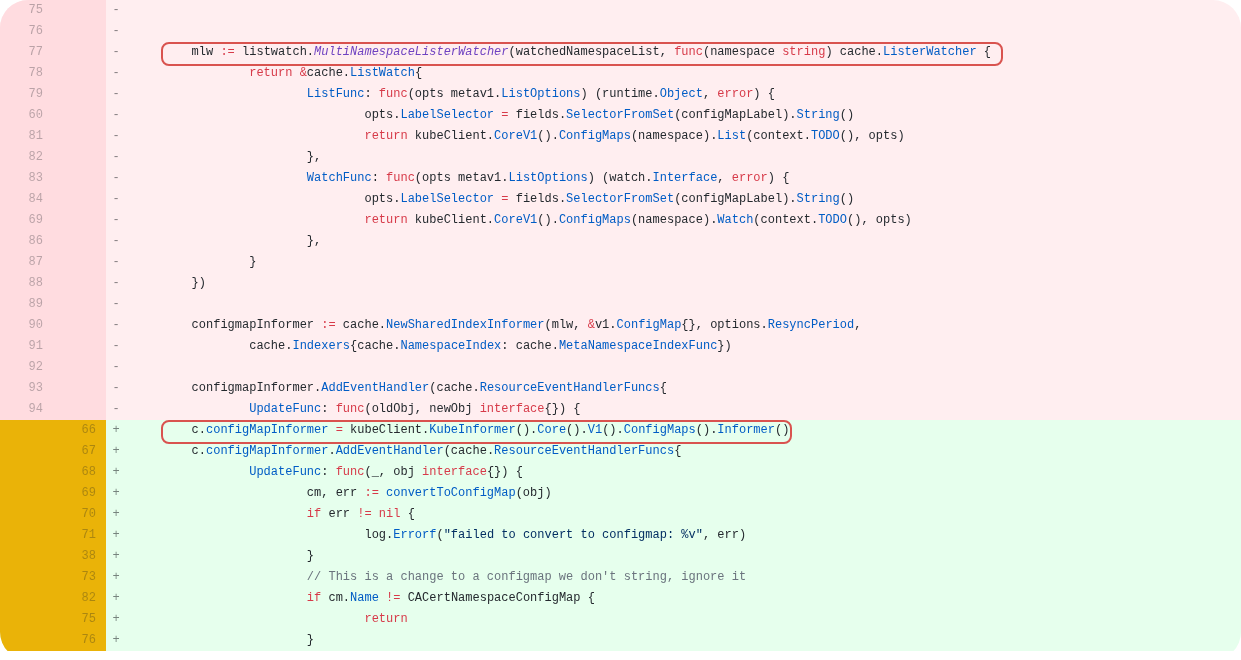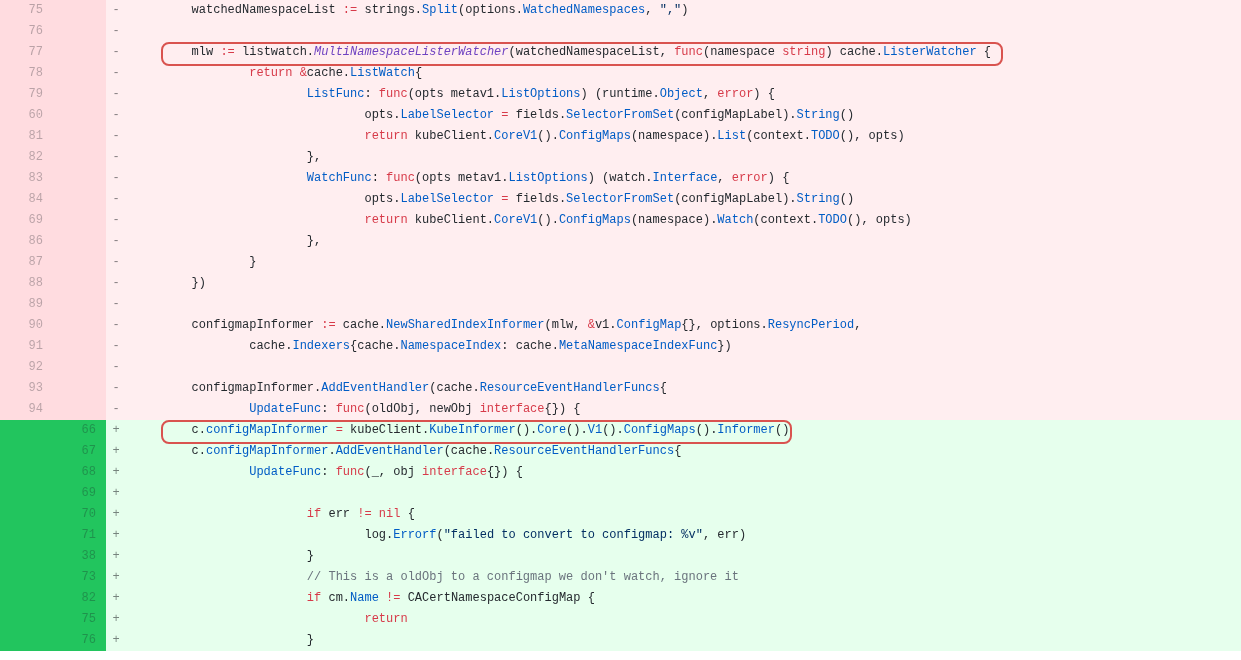--- a/index.html
+++ b/index.html
@@ -1,42 +1,41 @@
 <!DOCTYPE html>
 <html><head>
 <meta charset="utf-8">
 <style>
 * { margin: 0; padding: 0; box-sizing: border-box; }
 body { font-family: "SFMono-Regular", Consolas, "Liberation Mono", Menlo, monospace; font-size: 12px; background: #fff; }
-.diff-container { width: 1241px; height: 660px; overflow: hidden; position: relative; }
+.diff-container { width: 1241px; height: 660px; overflow: hidden; position: relative; border-radius: 28px; }
 .diff-row { display: flex; line-height: 21px; height: 21px; position: relative; }
 .line-num-old, .line-num-new { width: 53px; text-align: right; padding-right: 10px; color: rgba(27,31,35,0.3); user-select: none; font-size: 12px; }
 .marker { width: 20px; text-align: center; color: rgba(27,31,35,0.55); user-select: none; }
 .code { flex: 1; white-space: pre; color: #24292e; padding-left: 8px; position: relative; }
 .diff-row.del { background: #ffeef0; }
 .diff-row.del .line-num-old, .diff-row.del .line-num-new { background: #ffdce0; }
 .diff-row.add { background: #e6ffed; }
-.diff-row.add .line-num-old, .diff-row.add .line-num-new { background: #22c55e; }
+.diff-row.add .line-num-old, .diff-row.add .line-num-new { background: #eab308; }
 .k-blue { color: #005cc5; }
 .k-red { color: #d73a49; }
 .k-purple { color: #6f42c1; font-style: italic; }
 .k-str { color: #032f62; }
 .k-comment { color: #6a737d; }
 .k-black { color: #24292e; }
 .highlight-box { position: absolute; border: 2.5px solid #d9534f; border-radius: 8px; pointer-events: none; z-index: 10; }
 </style>
 </head>
 <body>
 
 <div class="diff-container" id="container">
     <div class="diff-row del">
       <div class="line-num-old">75</div>
       <div class="line-num-new"></div>
       <div class="marker">-</div>
-      <div class="code">        <span class="k-black">watchedNamespaceList </span><span class="k-red">:=</span><span class="k-black"> strings.</span><span class="k-blue">Split</span><span class="k-black">(options.</span><span class="k-blue">WatchedNamespaces</span><span class="k-black">, </span><span class="k-str">","</span><span class="k-black">)</span></div>
     </div>
     <div class="diff-row del">
       <div class="line-num-old">76</div>
       <div class="line-num-new"></div>
       <div class="marker">-</div>
       <div class="code"></div>
     </div>
     <div class="diff-row del">
       <div class="line-num-old">77</div>
       <div class="line-num-new"></div>
@@ -160,20 +159,21 @@
     <div class="diff-row add">
       <div class="line-num-old"></div>
       <div class="line-num-new">68</div>
       <div class="marker">+</div>
       <div class="code">                <span class="k-blue">UpdateFunc</span><span class="k-black">: </span><span class="k-red">func</span><span class="k-black">(_, obj </span><span class="k-red">interface</span><span class="k-black">{}) {</span></div>
     </div>
     <div class="diff-row add">
       <div class="line-num-old"></div>
       <div class="line-num-new">69</div>
       <div class="marker">+</div>
+      <div class="code">                        <span class="k-black">cm, err </span><span class="k-red">:=</span><span class="k-black"> </span><span class="k-blue">convertToConfigMap</span><span class="k-black">(obj)</span></div>
     </div>
     <div class="diff-row add">
       <div class="line-num-old"></div>
       <div class="line-num-new">70</div>
       <div class="marker">+</div>
       <div class="code">                        <span class="k-red">if</span><span class="k-black"> err </span><span class="k-red">!=</span><span class="k-black"> </span><span class="k-red">nil</span><span class="k-black"> {</span></div>
     </div>
     <div class="diff-row add">
       <div class="line-num-old"></div>
       <div class="line-num-new">71</div>
@@ -183,21 +183,21 @@
     <div class="diff-row add">
       <div class="line-num-old"></div>
       <div class="line-num-new">38</div>
       <div class="marker">+</div>
       <div class="code">                        <span class="k-black">}</span></div>
     </div>
     <div class="diff-row add">
       <div class="line-num-old"></div>
       <div class="line-num-new">73</div>
       <div class="marker">+</div>
-      <div class="code">                        <span class="k-comment">// This is a oldObj to a configmap we don't watch, ignore it</span></div>
+      <div class="code">                        <span class="k-comment">// This is a change to a configmap we don't string, ignore it</span></div>
     </div>
     <div class="diff-row add">
       <div class="line-num-old"></div>
       <div class="line-num-new">82</div>
       <div class="marker">+</div>
       <div class="code">                        <span class="k-red">if</span><span class="k-black"> cm.</span><span class="k-blue">Name</span><span class="k-black"> </span><span class="k-red">!=</span><span class="k-black"> CACertNamespaceConfigMap {</span></div>
     </div>
     <div class="diff-row add">
       <div class="line-num-old"></div>
       <div class="line-num-new">75</div>

